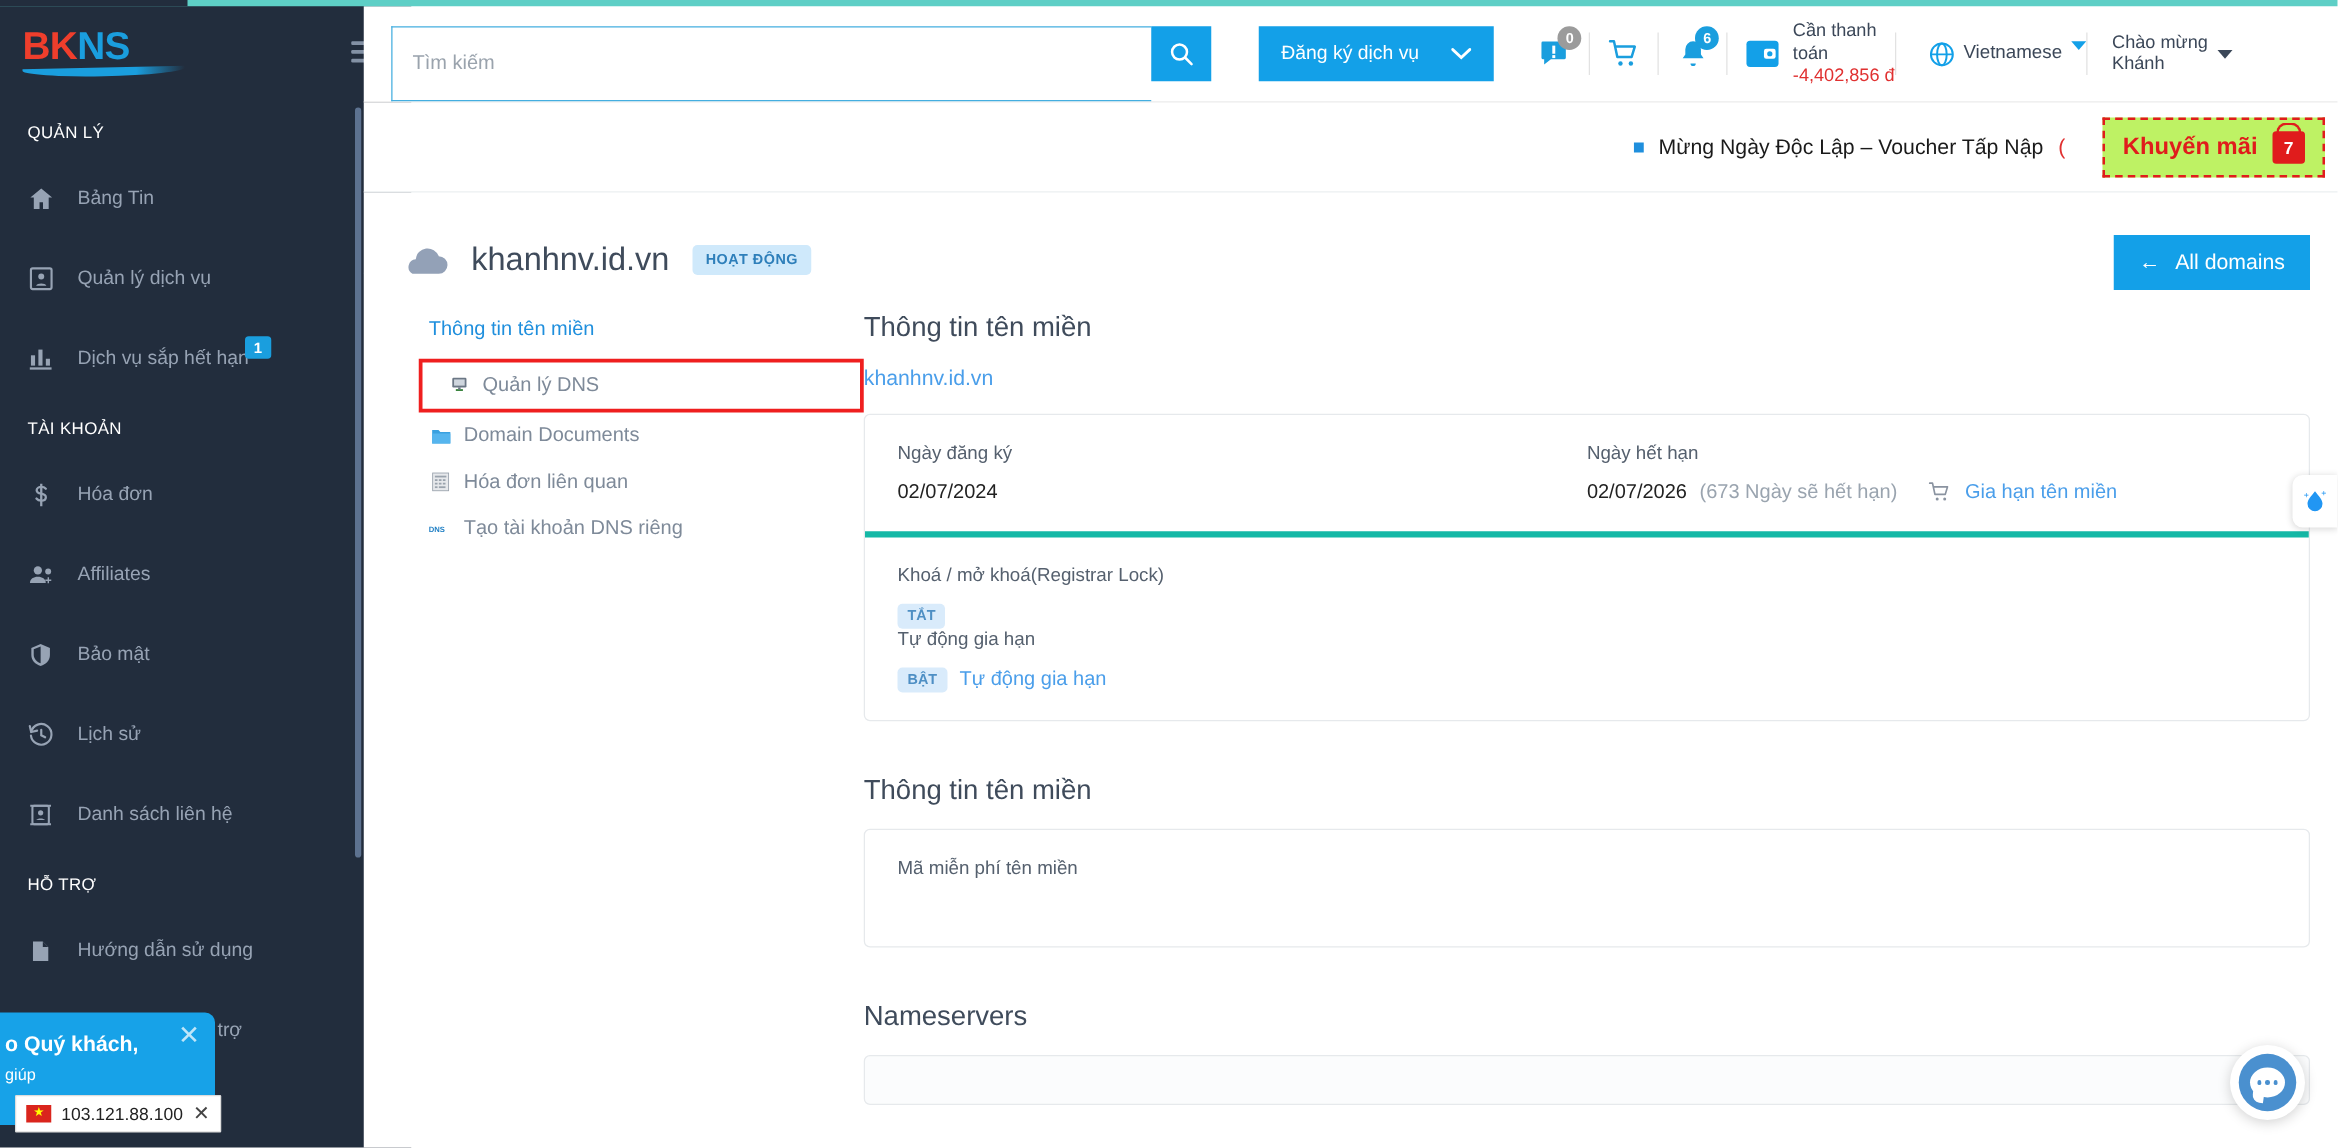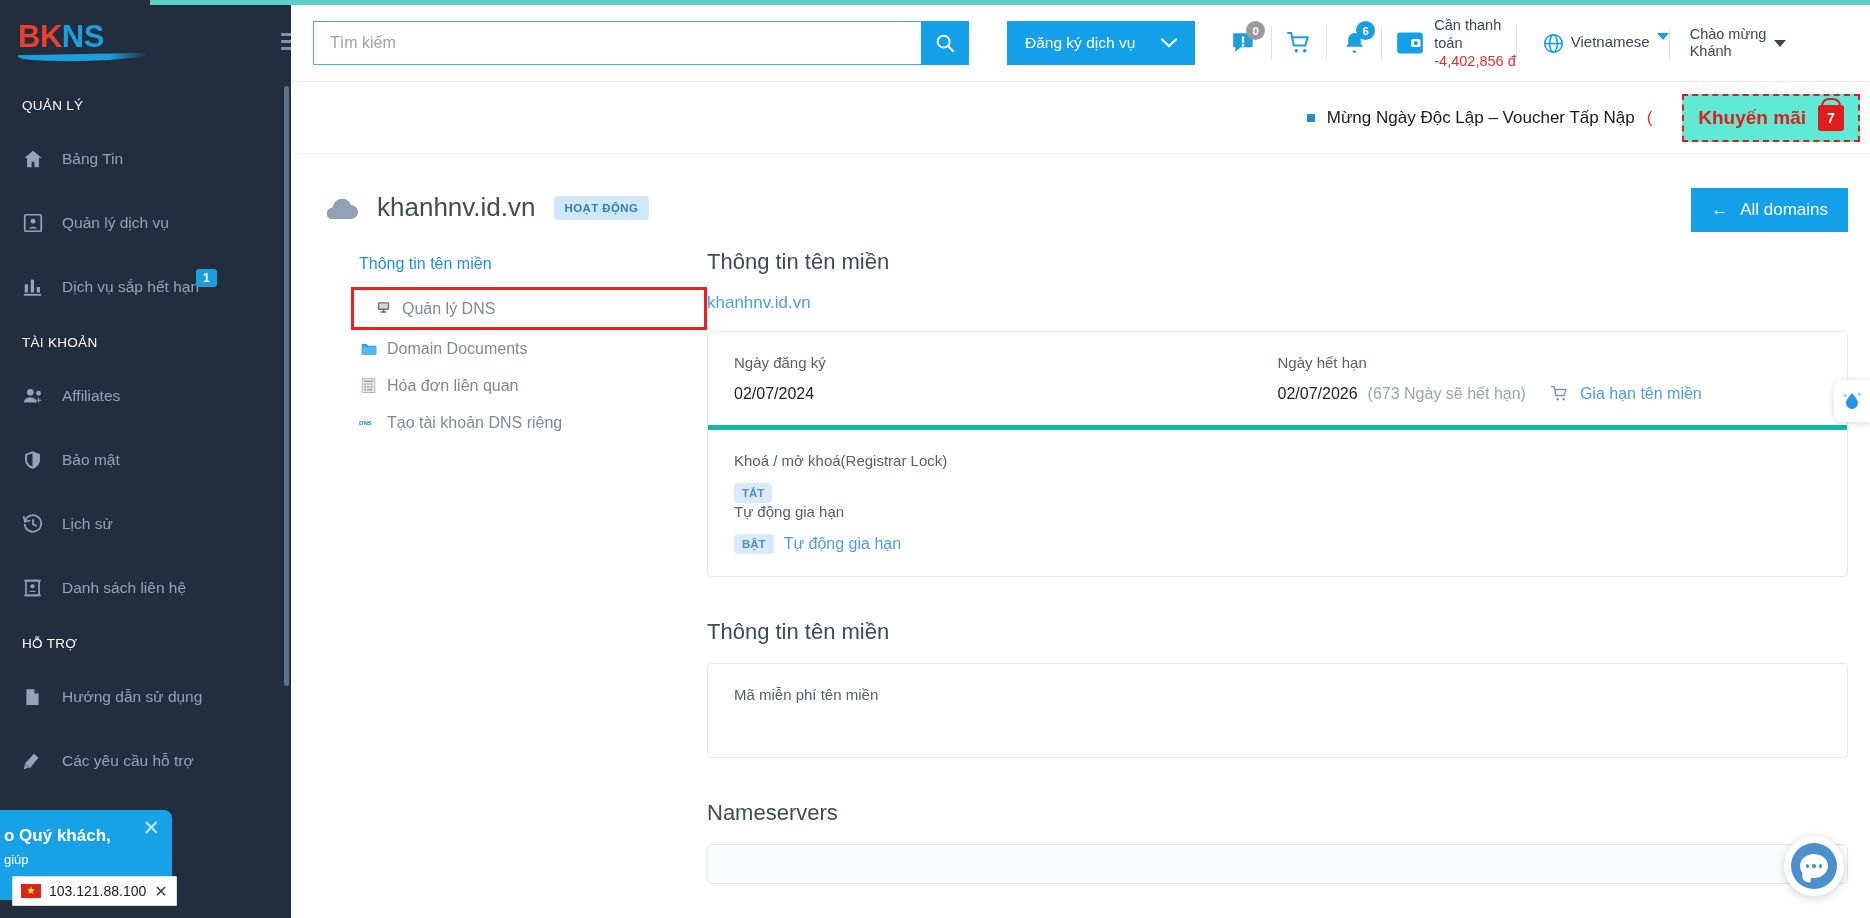--- a/index.html
+++ b/index.html
@@ -74,21 +74,21 @@
   .ip-chip .x2 { color:#444; font-size:16px; cursor:pointer; }
 
   
   .header {
     position:absolute; top:5px; left:291px; width:1579px; height:77px;
     background:#fff; display:flex; align-items:center; padding:0 16px 0 22px; gap:0;
     border-bottom:1px solid #ececec; z-index:20;
   }
   .search-wrap { display:flex; height:44px; }
   .search-input {
-    width:608px; height:44px; border:1px solid #44aee0; border-right:none;
+    width:608px; height:60px; border:1px solid #44aee0; border-right:none;
     padding:0 16px; font-size:16px; color:#333; outline:none;
     font-family:"Liberation Sans", sans-serif;
   }
   .search-input::placeholder { color:#9aa3ad; }
   .search-btn {
     width:48px; height:44px; background:#13a0e8; border:none; cursor:pointer;
     display:flex; align-items:center; justify-content:center;
   }
   .btn-register {
     margin-left:38px; height:44px; background:#13a0e8; color:#fff; border:none;
@@ -117,21 +117,21 @@
   .promo-bar {
     position:absolute; top:82px; left:291px; width:1579px; height:72px;
     background:#fff; border-bottom:1px solid #eceff1; display:flex; align-items:center;
     justify-content:flex-end; padding-right:10px; z-index:18;
   }
   .promo-text { display:flex; align-items:center; gap:12px; font-size:17px; color:#1a1a1a; overflow:hidden; white-space:nowrap; max-width:360px; }
   .promo-bullet { width:8px; height:8px; background:#1f8fdd; flex:0 0 8px; }
   .promo-tail { color:#e03131; }
   .promo-btn {
     margin-left:30px; border:2px dashed #e01c1c; padding:9px 14px; display:flex; align-items:center; gap:12px;
-    color:#e01c1c; font-weight:bold; font-size:19px; cursor:pointer; background:#5eead4;
+    color:#e01c1c; font-weight:bold; font-size:19px; cursor:pointer; background:#bef264;
   }
   .gift {
     width:26px; height:26px; background:#e01c1c; color:#fff; border-radius:3px; position:relative;
     display:flex; align-items:center; justify-content:center; font-size:14px; font-weight:bold;
   }
   .gift:before {
     content:""; position:absolute; top:-7px; left:50%; transform:translateX(-50%);
     width:16px; height:8px; border:2px solid #e01c1c; border-bottom:none; border-radius:8px 8px 0 0;
   }
 
@@ -143,21 +143,21 @@
   .status-chip {
     background:#cfe9fb; color:#2e7fba; font-size:11.5px; letter-spacing:.4px;
     padding:6px 11px; border-radius:4px; font-weight:bold;
   }
   .all-domains-btn {
     position:absolute; right:22px; top:34px; background:#13a0e8; color:#fff; border:none;
     padding:0 20px; height:44px; font-size:17px; display:flex; align-items:center; gap:12px; cursor:pointer;
     font-family:"Liberation Sans", sans-serif;
   }
 
-  .cols { display:flex; margin-top:26px;margin-left:16px; }
+  .cols { display:flex; margin-top:26px; }
   .left-menu { width:400px; padding-left:30px; flex:0 0 400px; }
   .lm-title { color:#1f8fdd; font-size:16px; padding:6px 0 14px 22px; }
   .lm-item {
     display:flex; align-items:center; gap:9px; color:#7e8a99; font-size:16px;
     padding:9px 0 9px 22px; cursor:pointer; position:relative;
   }
   .lm-item.selected { border:3px solid #ef1f1f; margin-left:14px; padding-left:20px; }
   .lm-ico { width:19px; height:19px; flex:0 0 19px; display:flex; align-items:center; justify-content:center; }
 
   .right-pane { flex:1; padding-right:22px; }
@@ -251,20 +251,29 @@
             <rect x="3" y="9" width="3.6" height="9"></rect>
             <rect x="9.5" y="4" width="3.6" height="14"></rect>
             <rect x="16" y="12" width="3.6" height="6"></rect>
             <rect x="2" y="19.5" width="19" height="2"></rect>
           </svg>
         </span>
         <span class="sb-label">Dịch vụ sắp hết hạn</span>
         <span class="sb-badge">1</span>
       </div>
       <div class="sb-section-title">TÀI KHOẢN</div>
+      <div class="sb-item">
+        <span class="sb-ico">
+          <svg width="22" height="22" viewBox="0 0 24 24" fill="none" stroke="currentColor" stroke-width="2">
+            <path d="M16 6.5c-1.1-1.2-2.6-1.6-4-1.6-2.2 0-4 1.2-4 3s1.9 2.6 4 3 4 1.1 4 3-1.8 3-4 3c-1.6 0-3.2-.5-4.2-1.8" stroke-linecap="round"></path>
+            <line x1="12" y1="2.2" x2="12" y2="21.8"></line>
+          </svg>
+        </span>
+        <span class="sb-label">Hóa đơn</span>
+      </div>
       <div class="sb-item">
         <span class="sb-ico">
           <svg width="23" height="22" viewBox="0 0 24 24" fill="currentColor">
             <circle cx="8.5" cy="8" r="3.6"></circle>
             <path d="M1.6 19c0-3.6 3.1-5.5 6.9-5.5s6.9 1.9 6.9 5.5z"></path>
             <circle cx="17.5" cy="9" r="2.6"></circle>
             <path d="M17 14h1.2v2h2v1.2h-2v2H17v-2h-2V16h2z"></path>
           </svg>
         </span>
         <span class="sb-label">Affiliates</span>

